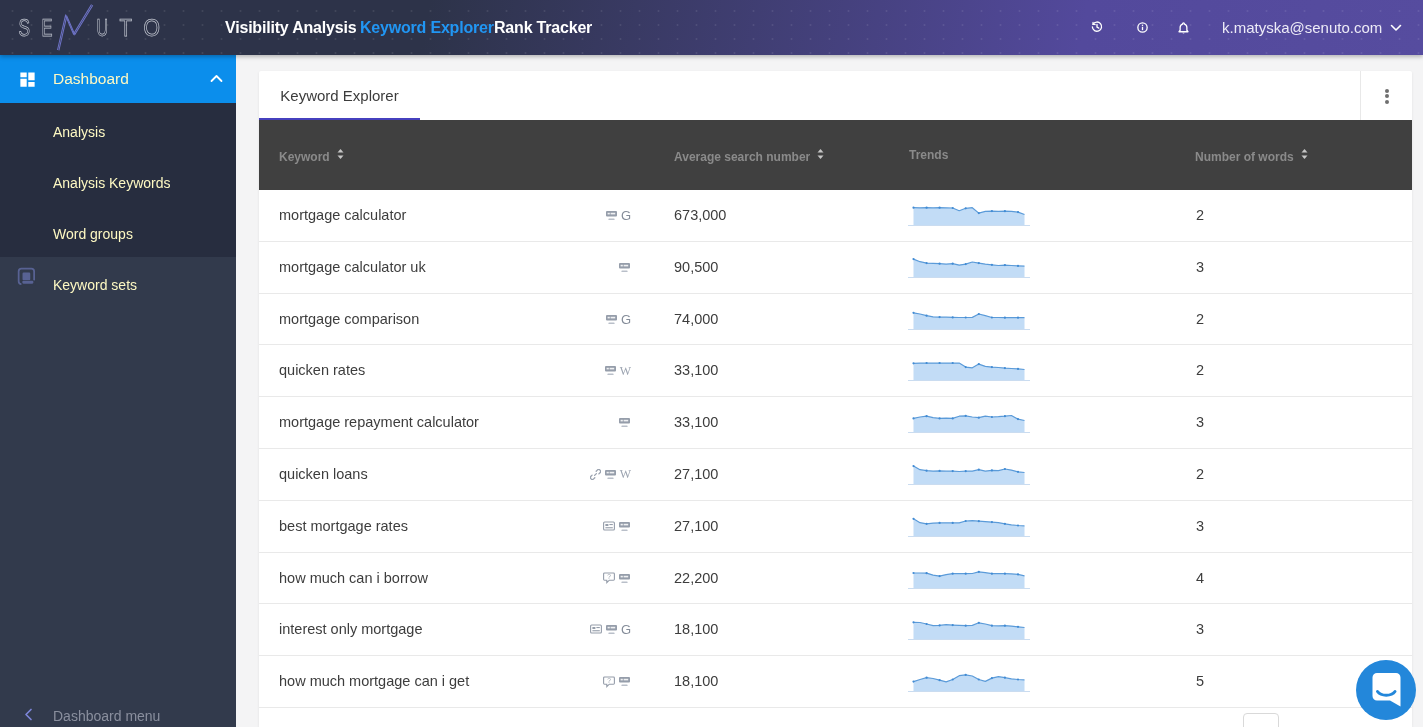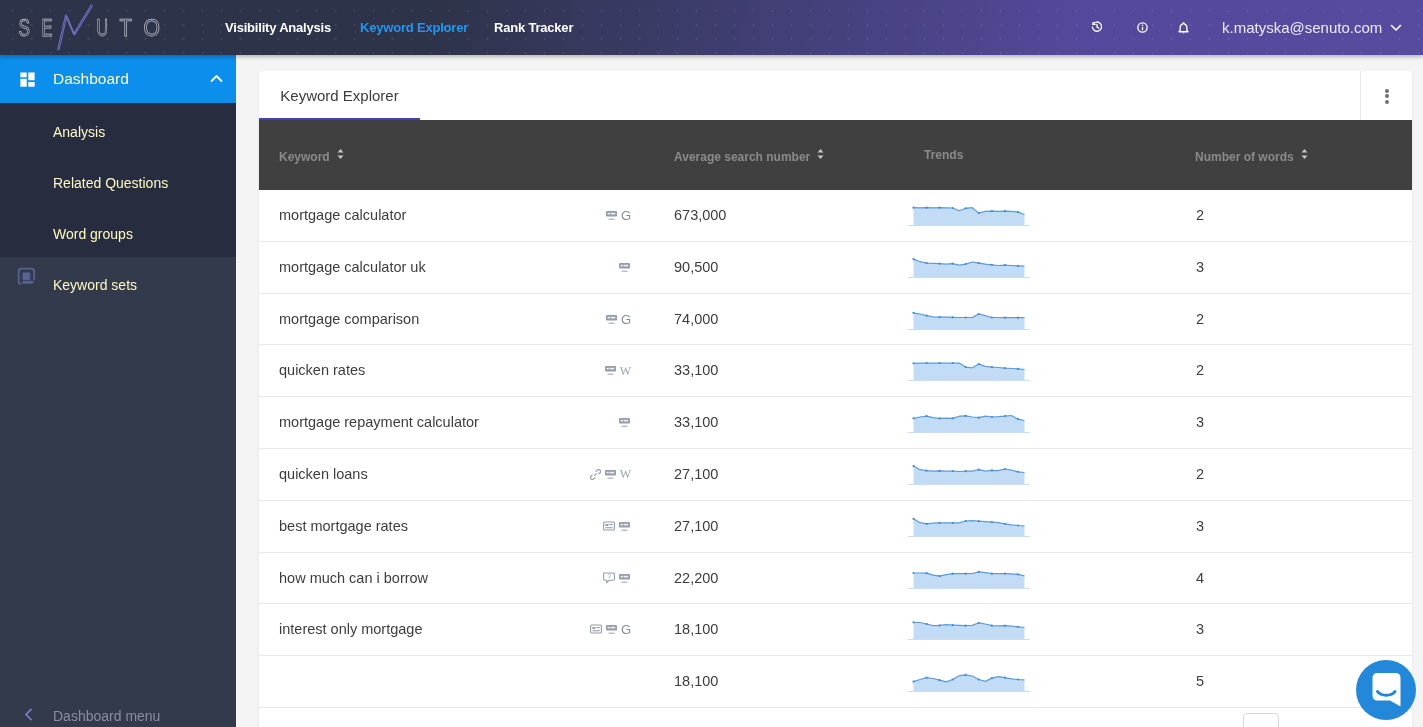--- a/index.html
+++ b/index.html
@@ -1,18 +1,18 @@
 <!DOCTYPE html>
 <html><head><meta charset="utf-8"><style>
 *{margin:0;padding:0;box-sizing:border-box}
 html,body{width:1423px;height:727px;overflow:hidden;font-family:"Liberation Sans",sans-serif;background:#f4f4f5}
 .abs{position:absolute}
 
 #topbar{position:absolute;left:0;top:0;width:1423px;height:55px;background:radial-gradient(rgba(255,255,255,.09) 1px,rgba(255,255,255,0) 1.3px) 3px 4px/19px 14px repeat,linear-gradient(100deg,#2d3349 0%,#2d3349 30%,#53499c 76%,#564c9f 100%);box-shadow:0 2px 4px rgba(0,0,0,.25);z-index:30}
-.nav{position:absolute;top:0;height:55px;line-height:55px;font-size:13px;font-weight:bold;color:#fff;letter-spacing:-0.2px}
+.nav{position:absolute;top:0;height:55px;line-height:55px;font-size:16px;font-weight:bold;color:#fff;letter-spacing:-0.2px}
 .nav.act{color:#2196f3}
 #email{position:absolute;top:0;height:55px;line-height:55px;font-size:15px;color:#edebf7;left:1222px}
 .hic{position:absolute;top:19px}
 
 #sidebar{position:absolute;left:0;top:55px;width:236px;height:672px;background:#272d3f;z-index:20}
 #sb-low{position:absolute;left:0;top:202px;width:236px;height:470px;background:#323a4c}
 #sb-active{position:absolute;left:0;top:0;width:236px;height:48px;background:#0b8eec}
 .sbitem{position:absolute;left:53px;color:#fef9c3;font-size:14px}
 #collapse{position:absolute;left:53px;top:653px;color:#8a8f9e;font-size:14px}
 
@@ -84,21 +84,21 @@
   <div id="sb-low"></div>
   <div id="sb-active"></div>
   <svg class="abs" style="left:18px;top:15px" width="19" height="19" viewBox="0 0 24 24">
       <path fill="#fff" d="M3 9h8V3H3v6zm0 12h8V11H3v10zm10 0h8v-6h-8v6zm0-18v10h8V3h-8z"></path>
     </svg>
   <span class="sbitem" style="top:15px;font-size:15.5px">Dashboard</span>
   <svg class="abs" style="left:210px;top:19px" width="13" height="9" viewBox="0 0 13 9">
       <path d="M1.5 7 L6.5 2 L11.5 7" fill="none" stroke="#fff" stroke-width="1.8" stroke-linecap="round" stroke-linejoin="round"></path>
     </svg>
   <span class="sbitem" style="top:69px">Analysis</span>
-  <span class="sbitem" style="top:120px">Related Questions</span>
+  <span class="sbitem" style="top:120px">Analysis Keywords</span>
   <span class="sbitem" style="top:171px">Word groups</span>
   <svg class="abs" style="left:17px;top:212px" width="21" height="21" viewBox="0 0 19 19">
       <rect x="1.5" y="1.5" width="14" height="14" rx="2.5" fill="none" stroke="#586293" stroke-width="1.6"></rect>
       <rect x="5" y="5" width="7" height="7" rx="1" fill="#586293"></rect>
       <rect x="4" y="12" width="13" height="5" rx="1.5" fill="#323a4c"></rect>
       <rect x="4.8" y="12.5" width="10" height="2.6" rx="1" fill="#586293"></rect>
     </svg>
   <span class="sbitem" style="top:222px">Keyword sets</span>
   <svg class="abs" style="left:24px;top:653px" width="9" height="13" viewBox="0 0 9 13">
       <path d="M7 1.5 L2 6.5 L7 11.5" fill="none" stroke="#7d85d8" stroke-width="1.7" stroke-linecap="round" stroke-linejoin="round"></path>
@@ -118,21 +118,21 @@
   </div>
   <div id="thead">
     <span class="th" style="left:20px">Keyword<svg class="sorter" width="9" height="12" viewBox="0 0 9 12">
           <path d="M4.5 1 L7.5 4.5 H1.5 Z" fill="#c6c6c6"></path>
           <path d="M4.5 11 L1.5 7.5 H7.5 Z" fill="#c6c6c6"></path>
         </svg></span>
     <span class="th" style="left:415px">Average search number<svg class="sorter" width="9" height="12" viewBox="0 0 9 12">
           <path d="M4.5 1 L7.5 4.5 H1.5 Z" fill="#c6c6c6"></path>
           <path d="M4.5 11 L1.5 7.5 H7.5 Z" fill="#c6c6c6"></path>
         </svg></span>
-    <span class="th" style="left:665px">Trends</span>
+    <span class="th" style="left:650px">Trends</span>
     <span class="th" style="left:936px">Number of words<svg class="sorter" width="9" height="12" viewBox="0 0 9 12">
           <path d="M4.5 1 L7.5 4.5 H1.5 Z" fill="#c6c6c6"></path>
           <path d="M4.5 11 L1.5 7.5 H7.5 Z" fill="#c6c6c6"></path>
         </svg></span>
   </div>
 <div class="trow">
   <div class="c-kw"><span class="kwt">mortgage calculator</span><span class="kicons">
           <svg width="13" height="11" viewBox="0 0 13 11" class="ki">
             <rect x="1" y="1" width="11" height="5.5" rx="1" fill="#959daa"></rect>
             <rect x="2.6" y="2.8" width="2.2" height="1.6" fill="#fff" opacity="0.85"></rect>
@@ -423,20 +423,32 @@
             <circle cx="70.8" cy="6.8" r="1.1"></circle>
             <circle cx="83.9" cy="9.7" r="1.1"></circle>
             <circle cx="96.9" cy="9.7" r="1.1"></circle>
             <circle cx="110" cy="10.8" r="1.1"></circle>
           </g>
         </svg>
       </div>
   <div class="c-wc">3</div>
 </div>
 <div class="trow">
+  <div class="c-kw"><span class="kwt">how much mortgage can i get</span><span class="kicons">
+          <svg width="12" height="12" viewBox="0 0 12 12" class="ki">
+            <path d="M1.5 1 h9 a0.9 0.9 0 0 1 0.9 0.9 v5.4 a0.9 0.9 0 0 1 -0.9 0.9 h-4.2 l-2.5 2.4 v-2.4 h-2.3 a0.9 0.9 0 0 1 -0.9-0.9 v-5.4 a0.9 0.9 0 0 1 0.9-0.9 z" fill="none" stroke="#959daa" stroke-width="1.1"></path>
+            <text x="6" y="6.8" font-size="6.5" fill="#959daa" text-anchor="middle" font-family="Liberation Sans">?</text>
+          </svg>
+          <svg width="13" height="11" viewBox="0 0 13 11" class="ki">
+            <rect x="1" y="1" width="11" height="5.5" rx="1" fill="#959daa"></rect>
+            <rect x="2.6" y="2.8" width="2.2" height="1.6" fill="#fff" opacity="0.85"></rect>
+            <rect x="5.6" y="2.8" width="4.6" height="1.6" fill="#fff" opacity="0.85"></rect>
+            <rect x="3.4" y="8.6" width="6.2" height="1.5" rx="0.7" fill="#b9bfc9"></rect>
+          </svg>
+        </span></div>
   <div class="c-num">18,100</div>
   <div class="c-tr">
         <svg class="spark" width="122" height="26" viewBox="0 0 122 26">
           <line x1="0" y1="23.5" x2="122" y2="23.5" stroke="#cadcf0" stroke-width="1.1"></line>
           <path d="M5.5 13.6 L12 11.5 L18.6 9.7 L25.1 10.5 L31.6 12.2 L38.1 13.9 L44.7 11.5 L51.2 7.7 L57.7 6.8 L64.3 8 L70.8 11.5 L77.3 13.4 L83.9 10.1 L90.4 8.7 L96.9 9.7 L103.4 10.8 L110 11.5 L116.5 11.9 L116.5 23 L5.5 23 Z" fill="#c2dcf6"></path>
           <path d="M5.5 13.6 L12 11.5 L18.6 9.7 L25.1 10.5 L31.6 12.2 L38.1 13.9 L44.7 11.5 L51.2 7.7 L57.7 6.8 L64.3 8 L70.8 11.5 L77.3 13.4 L83.9 10.1 L90.4 8.7 L96.9 9.7 L103.4 10.8 L110 11.5 L116.5 11.9" fill="none" stroke="#5b9bd9" stroke-width="1.2" stroke-linejoin="round"></path>
           <g fill="#418bd4">
             <circle cx="5.5" cy="13.6" r="1.1"></circle>
             <circle cx="18.6" cy="9.7" r="1.1"></circle>
             <circle cx="31.6" cy="12.2" r="1.1"></circle>

